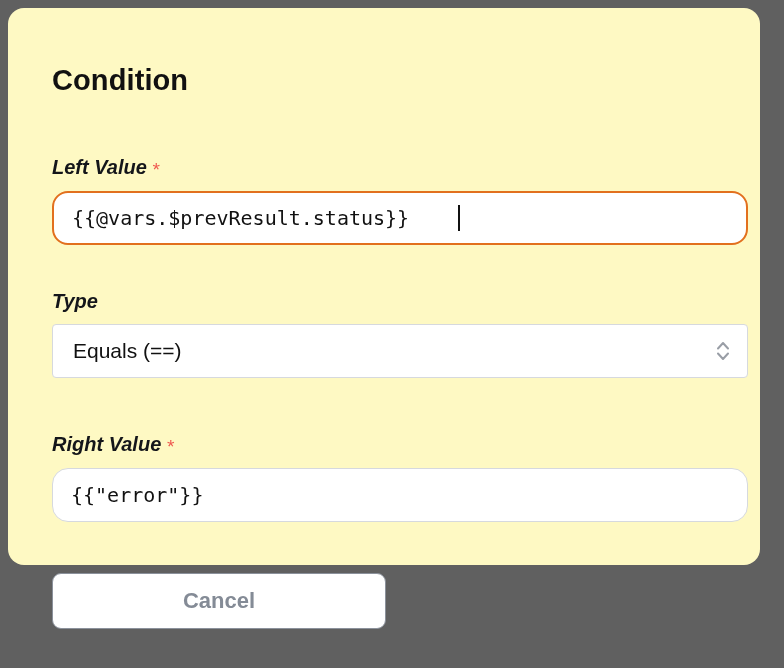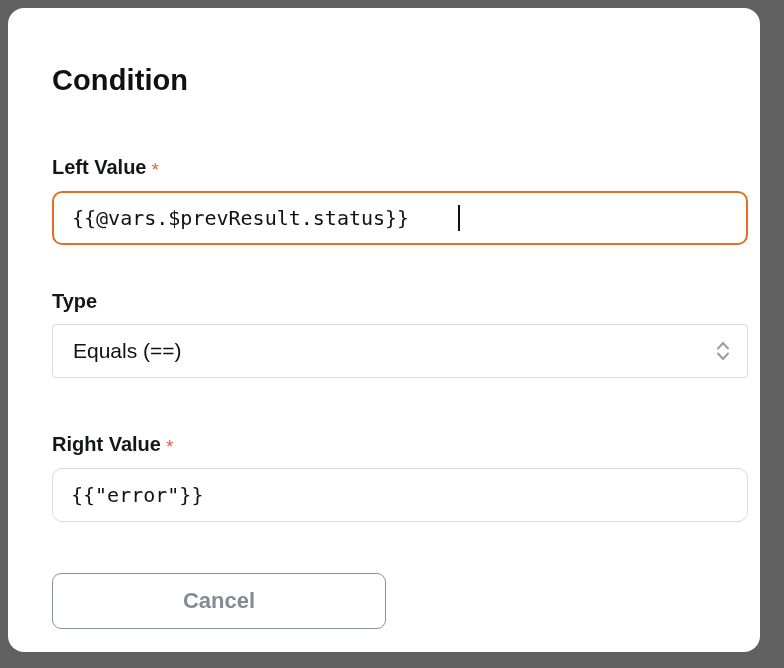--- a/index.html
+++ b/index.html
@@ -18,22 +18,22 @@
     position: absolute;
     inset: 0;
     background: #606060;
   }
 
   .dialog {
     position: absolute;
     left: 8px;
     top: 8px;
     width: 752px;
-    height: 644px;
-    background: #ffffff;
+    height: 557px;
+    background: #fef9c3;
     border-radius: 16px;
     box-sizing: border-box;
     padding: 16px;
   }
 
   .dialog-title {
     position: absolute;
     left: 44px;
     top: 54px;
     font-size: 29px;
@@ -49,37 +49,38 @@
     width: 696px;
   }
 
   .field-label {
     font-size: 20px;
     line-height: 26px;
     font-weight: 600;
     color: #14161a;
     margin-bottom: 10px;
     white-space: nowrap;
+    font-style: italic;
   }
 
   .req-star {
     color: #ef5a50;
     font-size: 19px;
     font-weight: 500;
     margin-left: 5px;
     position: relative;
     top: 2px;
   }
 
   .text-input {
     box-sizing: border-box;
     width: 696px;
     height: 54px;
     border: 1px solid #d6d9de;
-    border-radius: 10px;
+    border-radius: 16px;
     background: #ffffff;
     display: flex;
     align-items: center;
     padding: 0 18px;
     font-family: "DejaVu Sans Mono", monospace;
     font-size: 20px;
     color: #111111;
     position: relative;
     overflow: hidden;
     white-space: nowrap;

